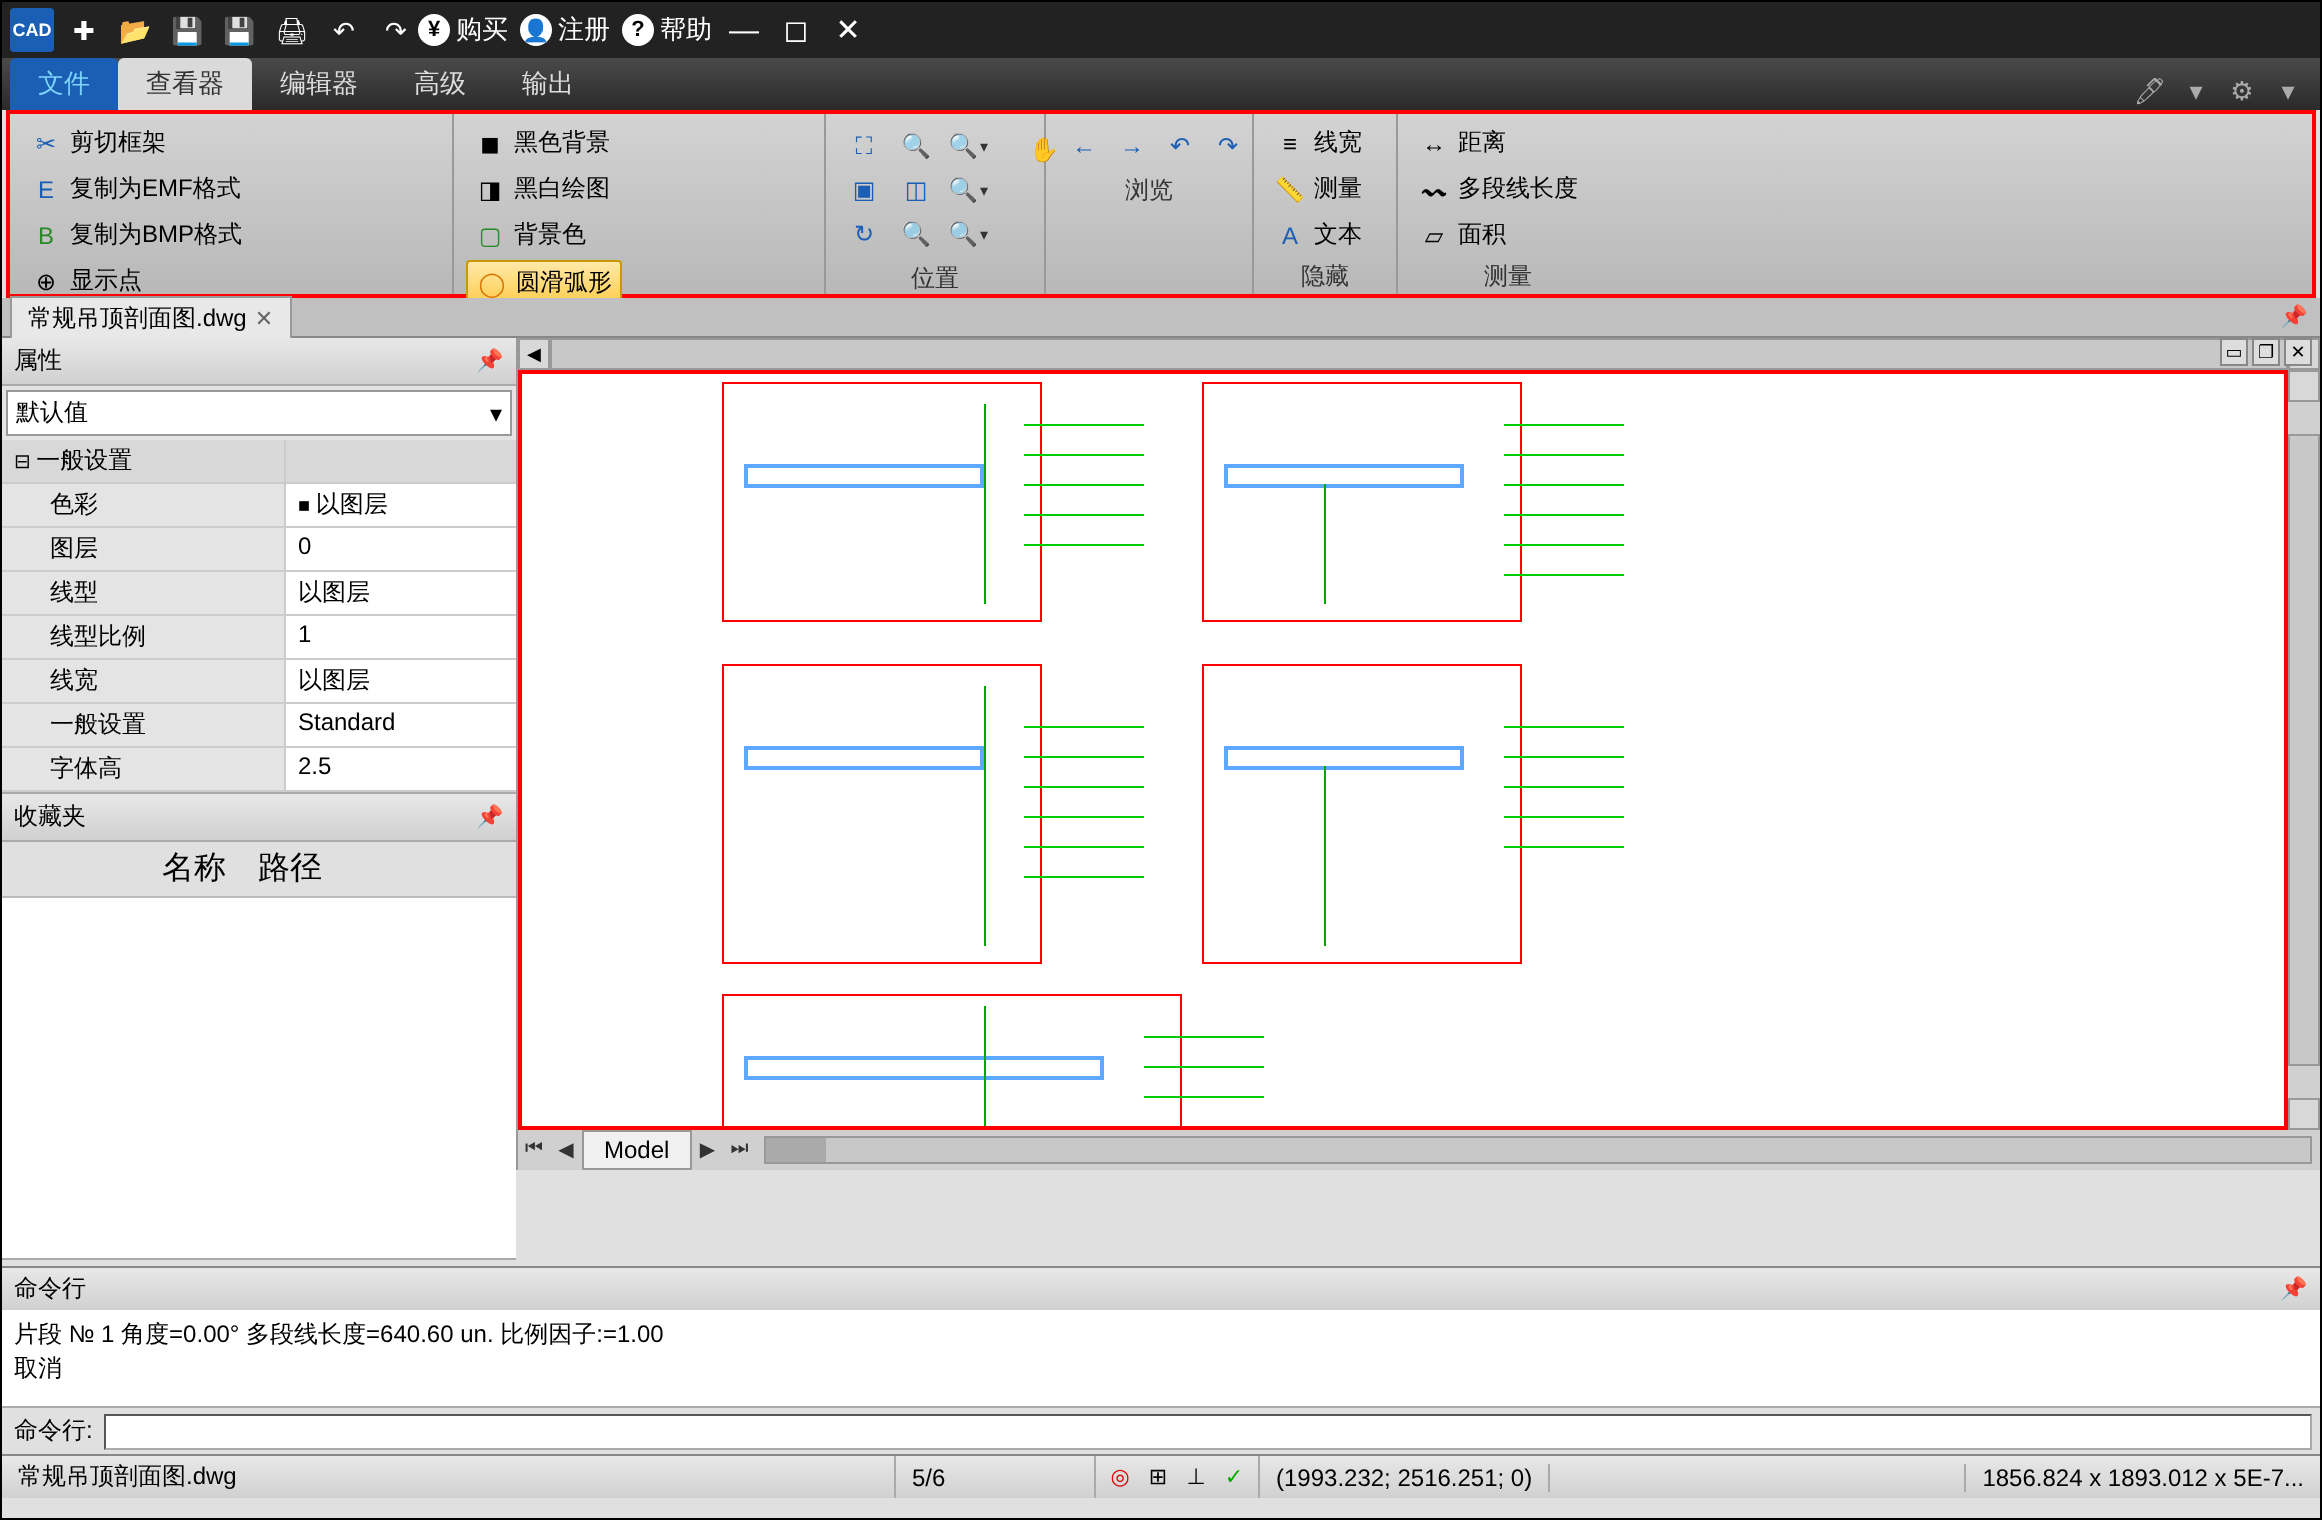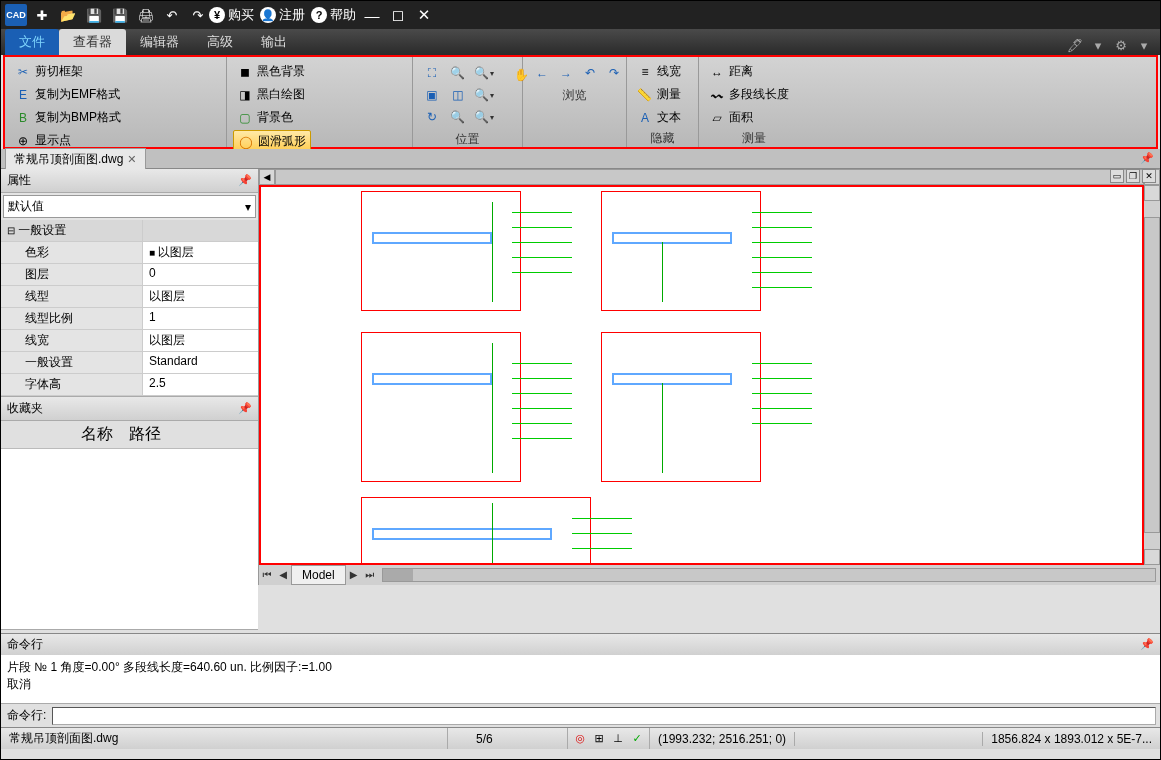--- a/index.html
+++ b/index.html
@@ -99,21 +99,21 @@
 .cmd-header .pin { position: absolute; right: 6px; font-size: 11px; color: #555; cursor: pointer; }
 .cmd-log { background: #fff; font-size: 12px; padding: 4px 6px; height: 48px; overflow: hidden; }
 .cmd-input-row { display: flex; align-items: center; background: #e0e0e0; border-top: 1px solid #aaa; }
 .cmd-input-label { font-size: 12px; padding: 3px 6px; }
 .cmd-input { flex: 1; border: 1px inset #aaa; background: #fff; height: 18px; margin: 2px 4px 2px 0; }
 
 
 .status-bar { height: 22px; background: linear-gradient(#e8e8e8, #d0d0d0); border-top: 1px solid #888; display: flex; align-items: center; font-size: 12px; }
 .status-cell { padding: 0 8px; border-right: 1px solid #aaa; height: 100%; display: flex; align-items: center; }
 .status-cell.file { width: 447px; }
-.status-cell.page { width: 100px; margin-left: 20px; }
+.status-cell.page { width: 100px; }
 .status-icons { display:flex; gap:3px; padding: 0 4px; border-right: 1px solid #aaa; height:100%; align-items:center;}
 .status-icons span { width:16px; height:16px; display:flex; align-items:center; justify-content:center; font-size:11px; cursor:pointer; }
 .status-coords { padding: 0 8px; border-right: 1px solid #aaa; }
 .status-right { margin-left: auto; padding: 0 8px; border-left: 1px solid #aaa; }
 </style>
 </head>
 <body>
 
 <div class="title-bar">
   <div class="left">

